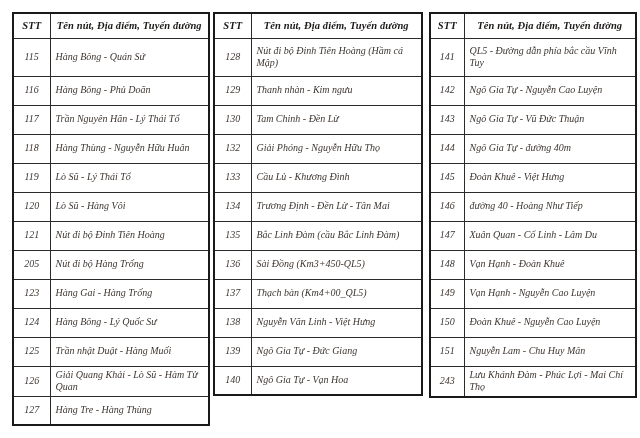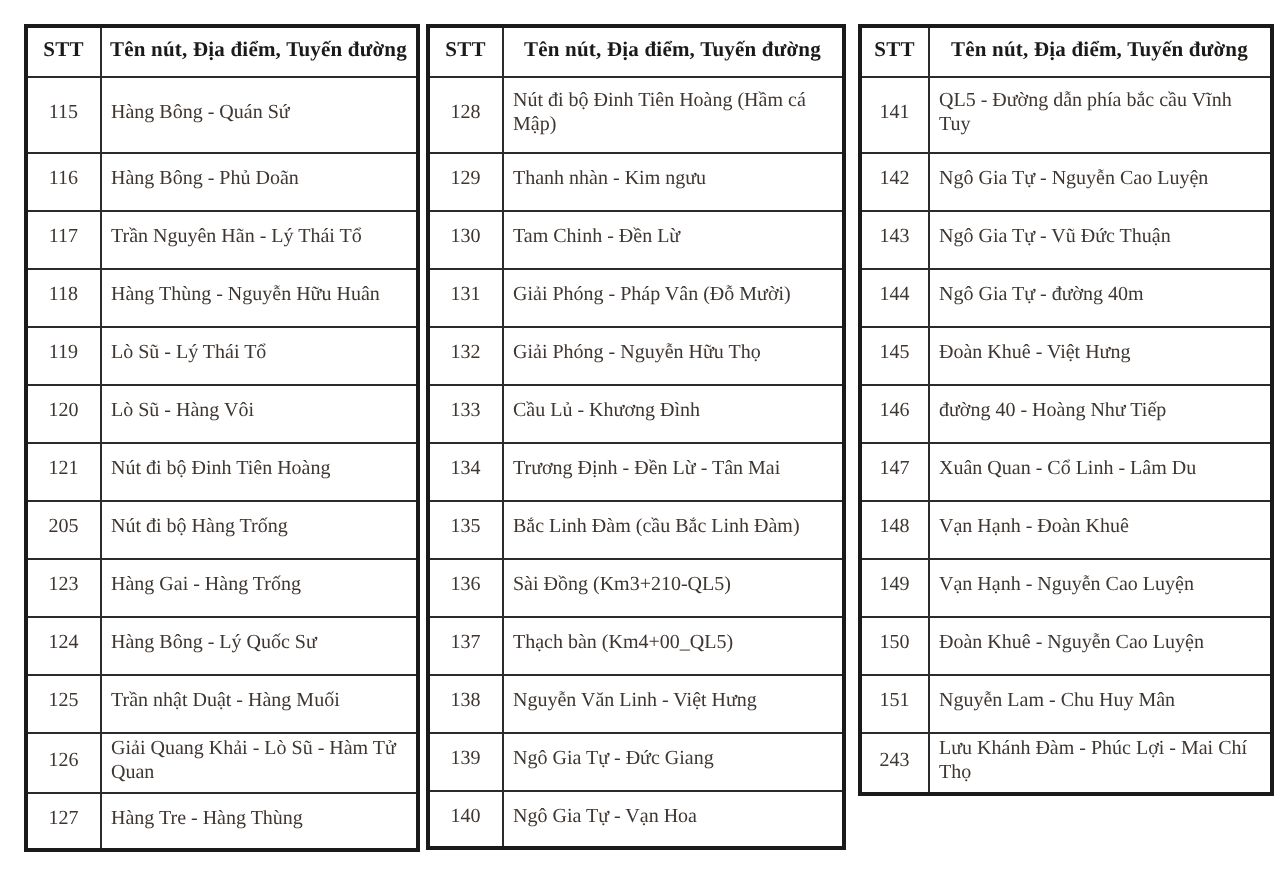--- a/index.html
+++ b/index.html
@@ -26,20 +26,21 @@
   }
   .tables-row {
     display: flex;
     align-items: flex-start;
   }
   table.junction-table {
     border-collapse: collapse;
     table-layout: fixed;
     border: 2px solid var(--outer-border);
     background: var(--bg);
+    font-style: italic;
   }
   table.t1 { width: 198px; }
   table.t2 { width: 210px; margin-left: 3px; }
   table.t3 { width: 208px; margin-left: 6px; }
   th, td {
     border: 1px solid var(--border);
     overflow: hidden;
   }
   thead tr { height: 25px; }
   th {
@@ -147,42 +148,38 @@
         </tr>
           <tr>
           <td class="stt">129</td>
           <td class="name">Thanh nhàn - Kim ngưu</td>
         </tr>
           <tr>
           <td class="stt">130</td>
           <td class="name">Tam Chinh - Đền Lừ</td>
         </tr>
           <tr>
-          <td class="stt">131</td>
-          <td class="name">Giải Phóng - Pháp Vân (Đỗ Mười)</td>
-        </tr>
-          <tr>
           <td class="stt">132</td>
           <td class="name">Giải Phóng - Nguyễn Hữu Thọ</td>
         </tr>
           <tr>
           <td class="stt">133</td>
           <td class="name">Cầu Lủ - Khương Đình</td>
         </tr>
           <tr>
           <td class="stt">134</td>
           <td class="name">Trương Định - Đền Lừ - Tân Mai</td>
         </tr>
           <tr>
           <td class="stt">135</td>
           <td class="name">Bắc Linh Đàm (cầu Bắc Linh Đàm)</td>
         </tr>
           <tr>
           <td class="stt">136</td>
-          <td class="name">Sài Đồng (Km3+210-QL5)</td>
+          <td class="name">Sài Đồng (Km3+450-QL5)</td>
         </tr>
           <tr>
           <td class="stt">137</td>
           <td class="name">Thạch bàn (Km4+00_QL5)</td>
         </tr>
           <tr>
           <td class="stt">138</td>
           <td class="name">Nguyễn Văn Linh - Việt Hưng</td>
         </tr>
           <tr>

